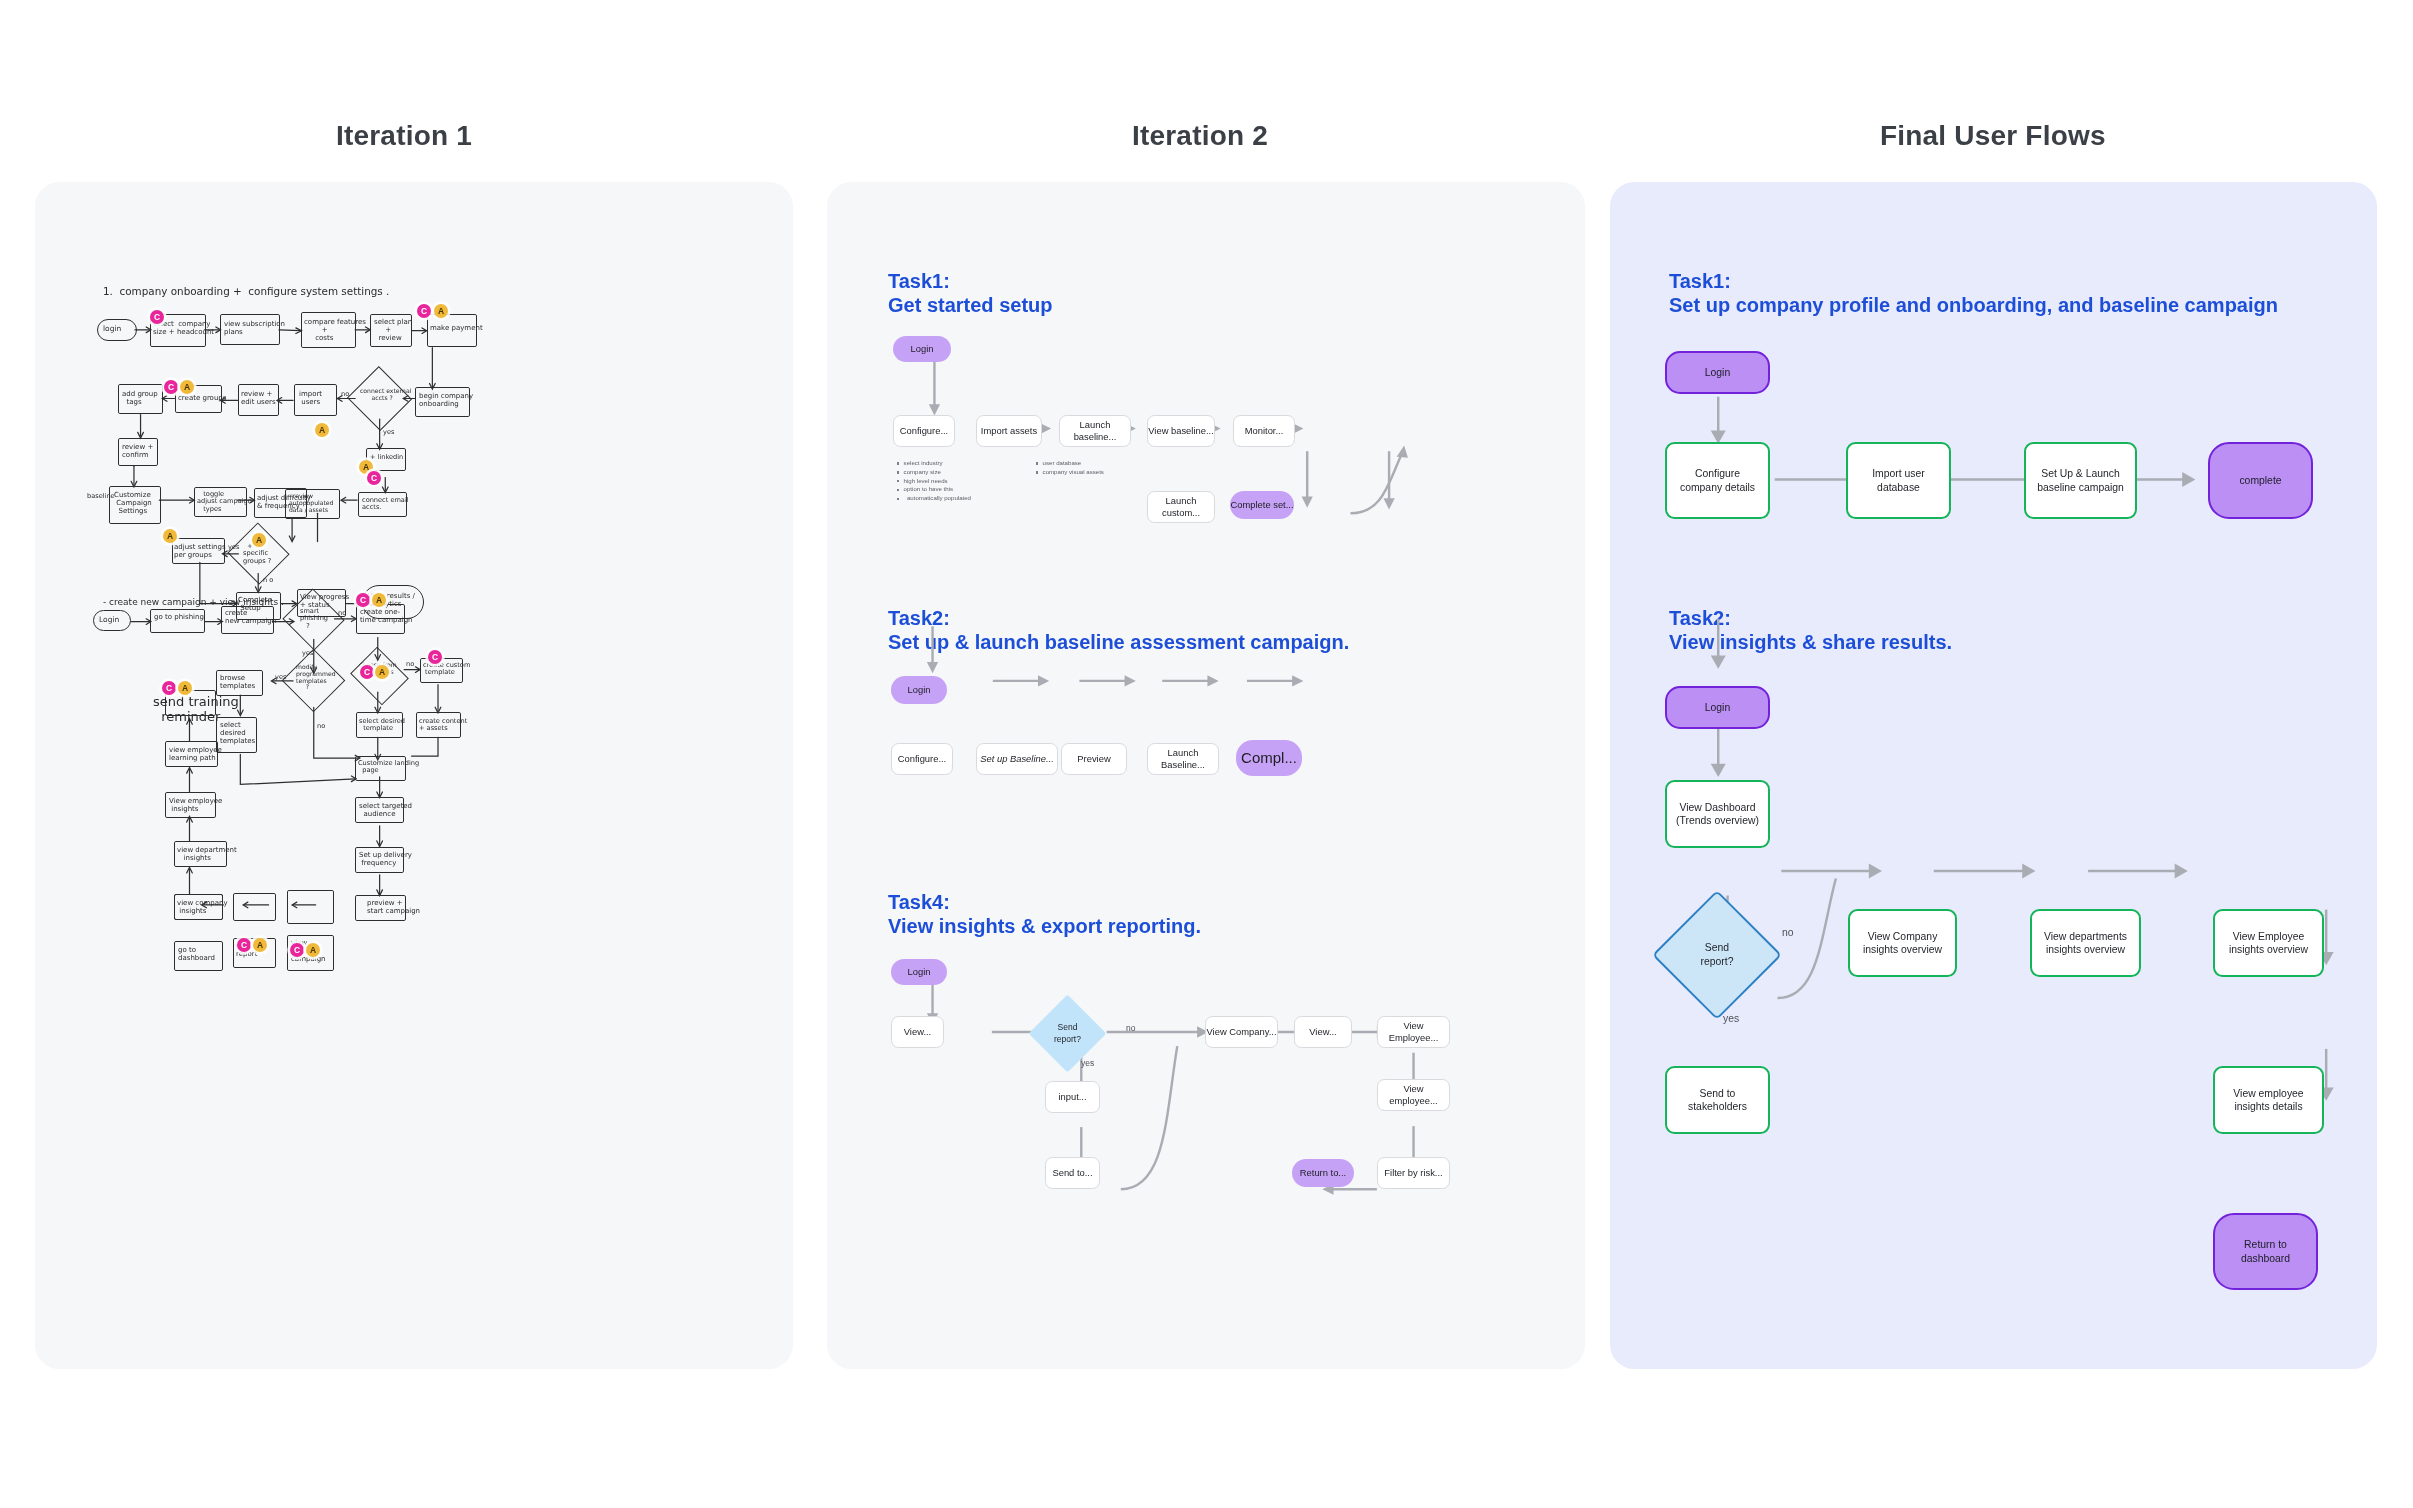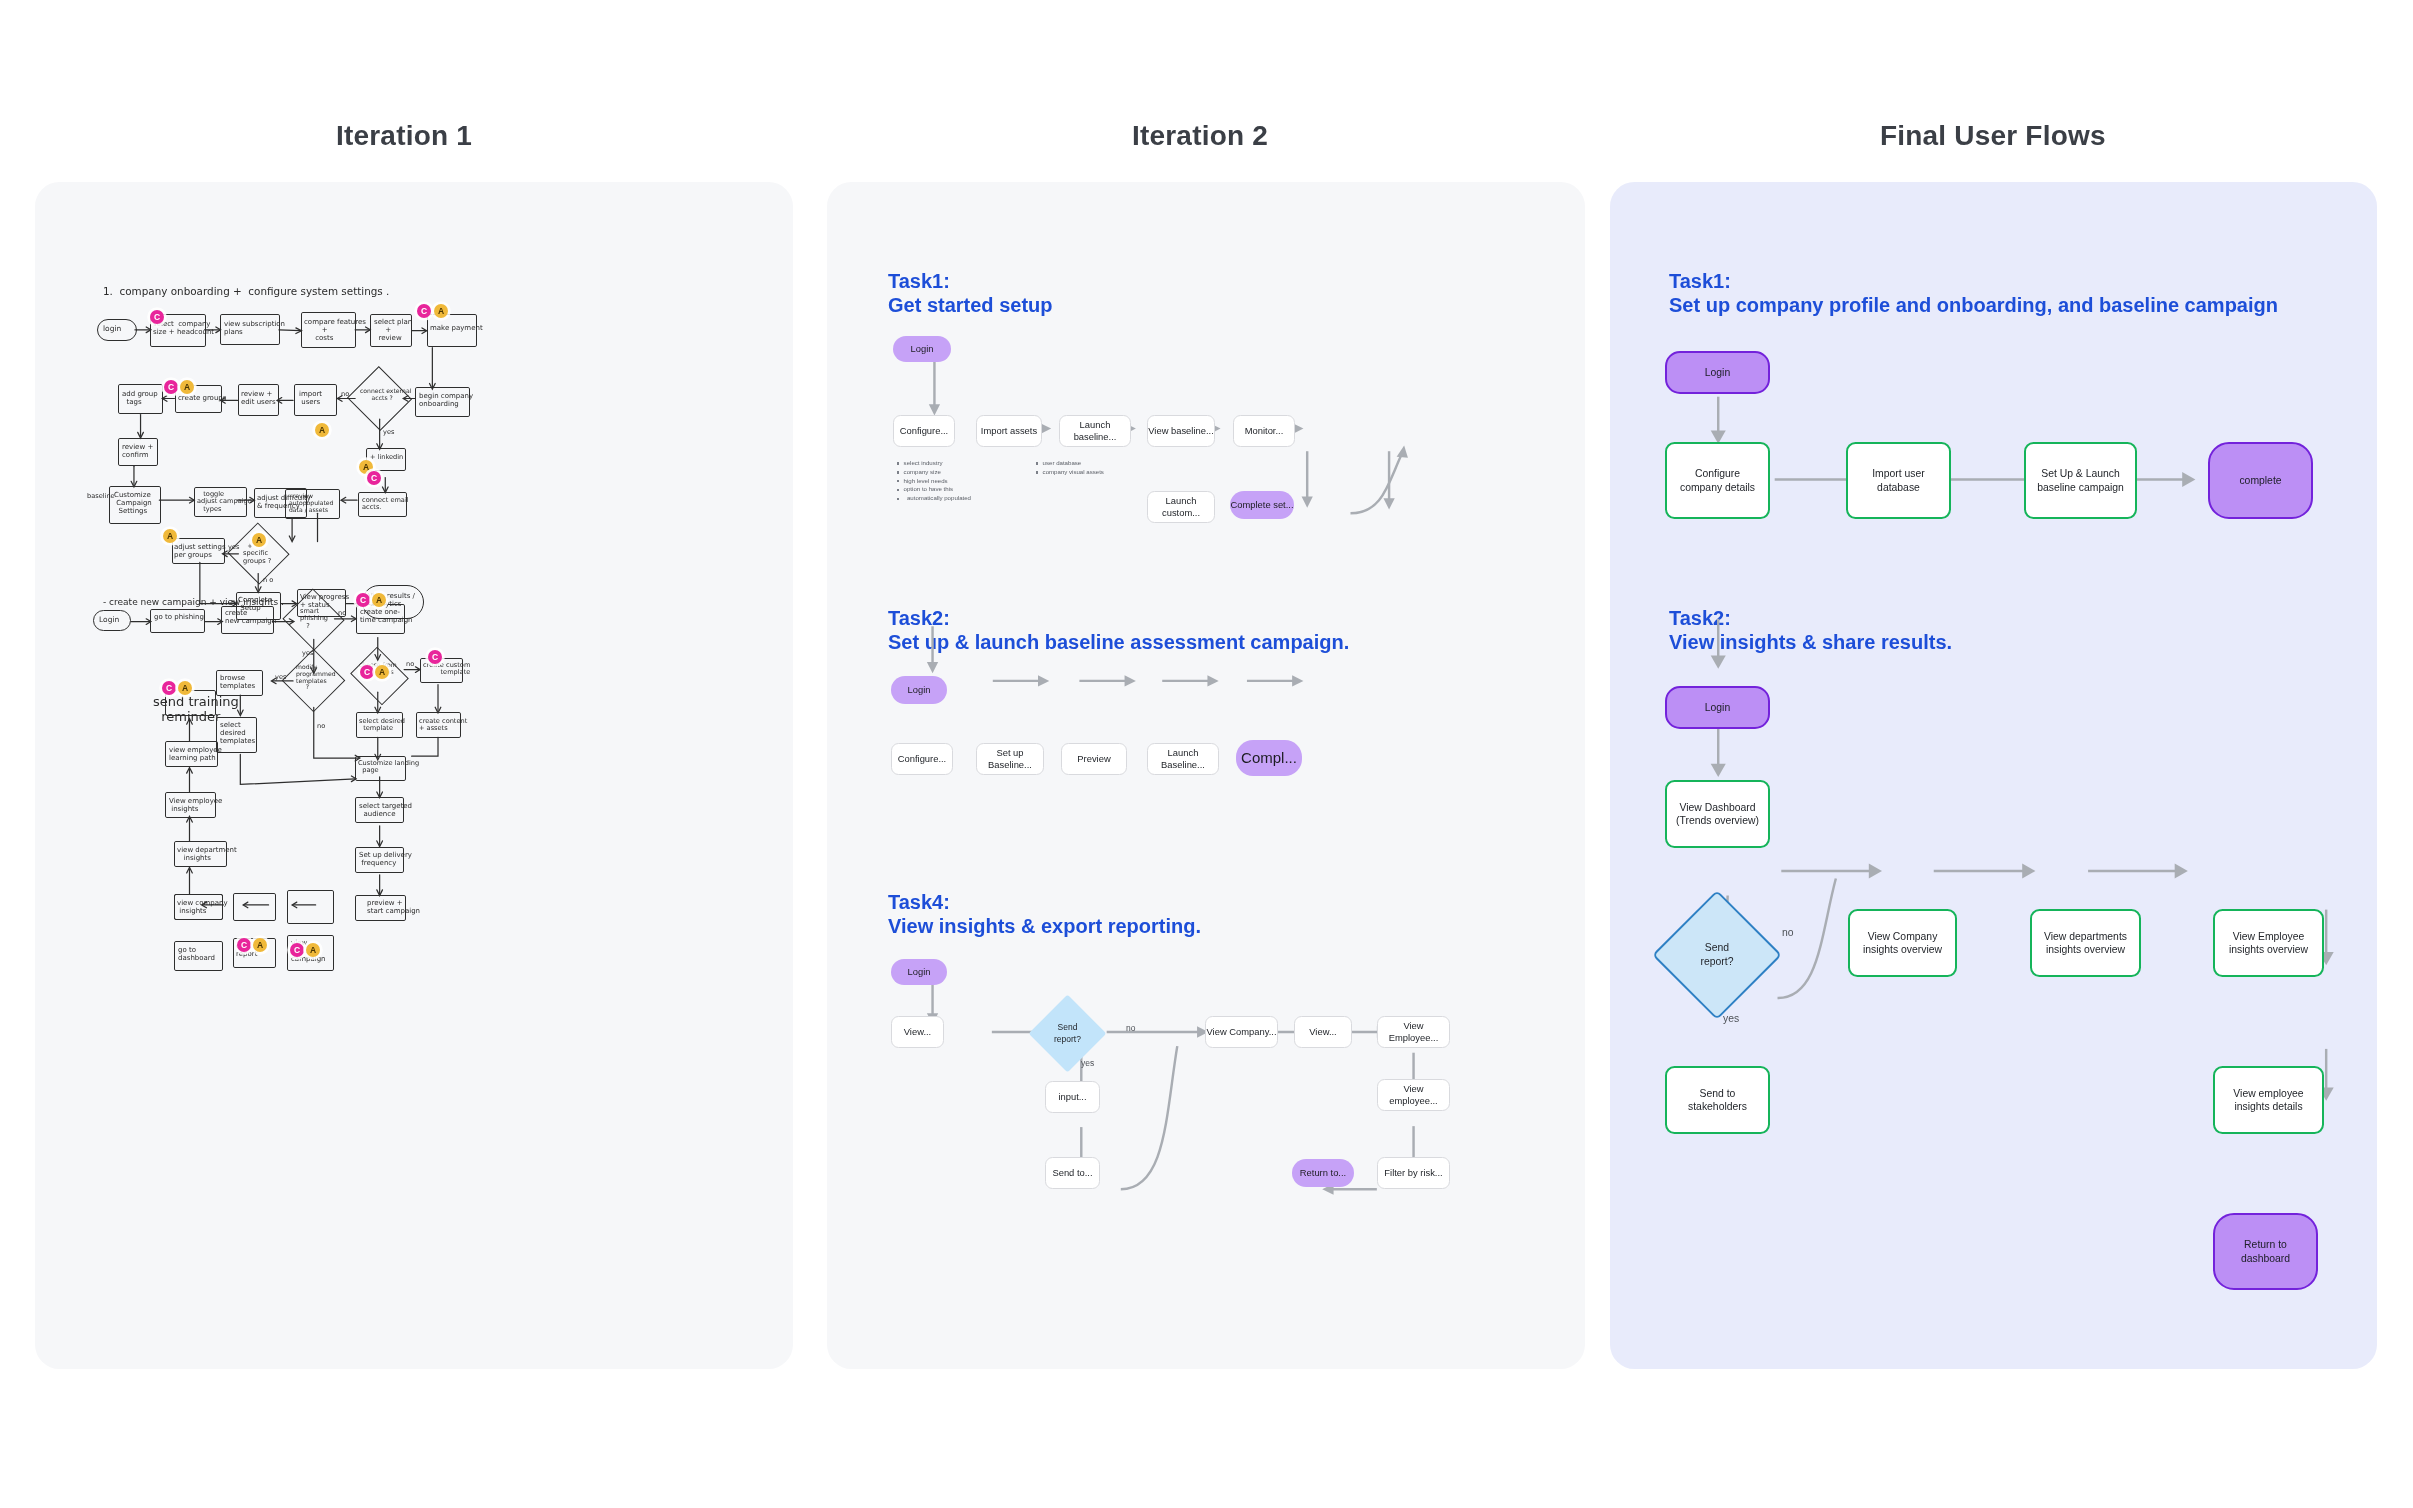--- a/index.html
+++ b/index.html
@@ -434,21 +434,21 @@
     <div class="sk-txt" style="left:119px; top:432px; font-size:7px;">go to phishing</div>
     <div class="sk-txt" style="left:190px; top:428px; font-size:7px;">create
 new campaign</div>
     <div class="sk-txt" style="left:265px; top:426px; font-size:6.6px;">smart
 phishing
    ?</div>
     <div class="sk-txt" style="left:325px; top:427px; font-size:7px;">create one-
 time campaign</div>
     <div class="sk-txt" style="left:324px; top:480px; font-size:6.1px;">choose from
   templates</div>
-    <div class="sk-txt" style="left:388px; top:480px; font-size:6.6px;text-align:right;">create custom
+    <div class="sk-txt" style="left:388px; top:480px; font-size:6.6px;">create custom
  template</div>
     <div class="sk-txt" style="left:261px; top:482px; font-size:6.1px;">modify
 programmed
 templates
      ?</div>
     <div class="sk-txt" style="left:185px; top:493px; font-size:7px;">browse
 templates</div>
     <div class="sk-txt" style="left:185px; top:540px; font-size:7px;">select
 desired
 templates</div>
@@ -572,21 +572,21 @@
       <path d="M106 510 l6 12 l6 -12 z"></path>
       <path d="M224 524 l12 6 l-12 6 z"></path>
       <path d="M316 524 l12 6 l-12 6 z"></path>
       <path d="M404 524 l12 6 l-12 6 z"></path>
       <path d="M494 524 l12 6 l-12 6 z"></path>
     </g>
   </svg>
 
   <div class="node n-purple" style="left:891px; top:676px; width:56px; height:28px;" style2="">Login</div>
   <div class="node n-grey" style="left:891px; top:743px; width:62px; height:32px;">Configure...</div>
-  <div class="node n-grey" style="left:976px; top:743px; width:68px; height:32px;">Set up Baseline...</div>
+  <div class="node n-grey" style="left:976px; top:743px; width:82px; height:32px;font-style:italic;">Set up Baseline...</div>
   <div class="node n-grey" style="left:1061px; top:743px; width:66px; height:32px;">Preview</div>
   <div class="node n-grey" style="left:1147px; top:743px; width:72px; height:32px;">Launch Baseline...</div>
   <div class="node n-purple n-purple-lg" style="left:1236px; top:740px; width:66px; height:36px;">Compl...</div>
 
   <div class="task-head" style="left:888px; top:891px;">
     <div class="line1">Task4:</div>
     <div class="line2">View insights &amp; export reporting.</div>
   </div>
 
   <svg class="svg-layer" style="left:827px; top:182px;" width="758" height="1187" viewBox="0 0 805 1261">

